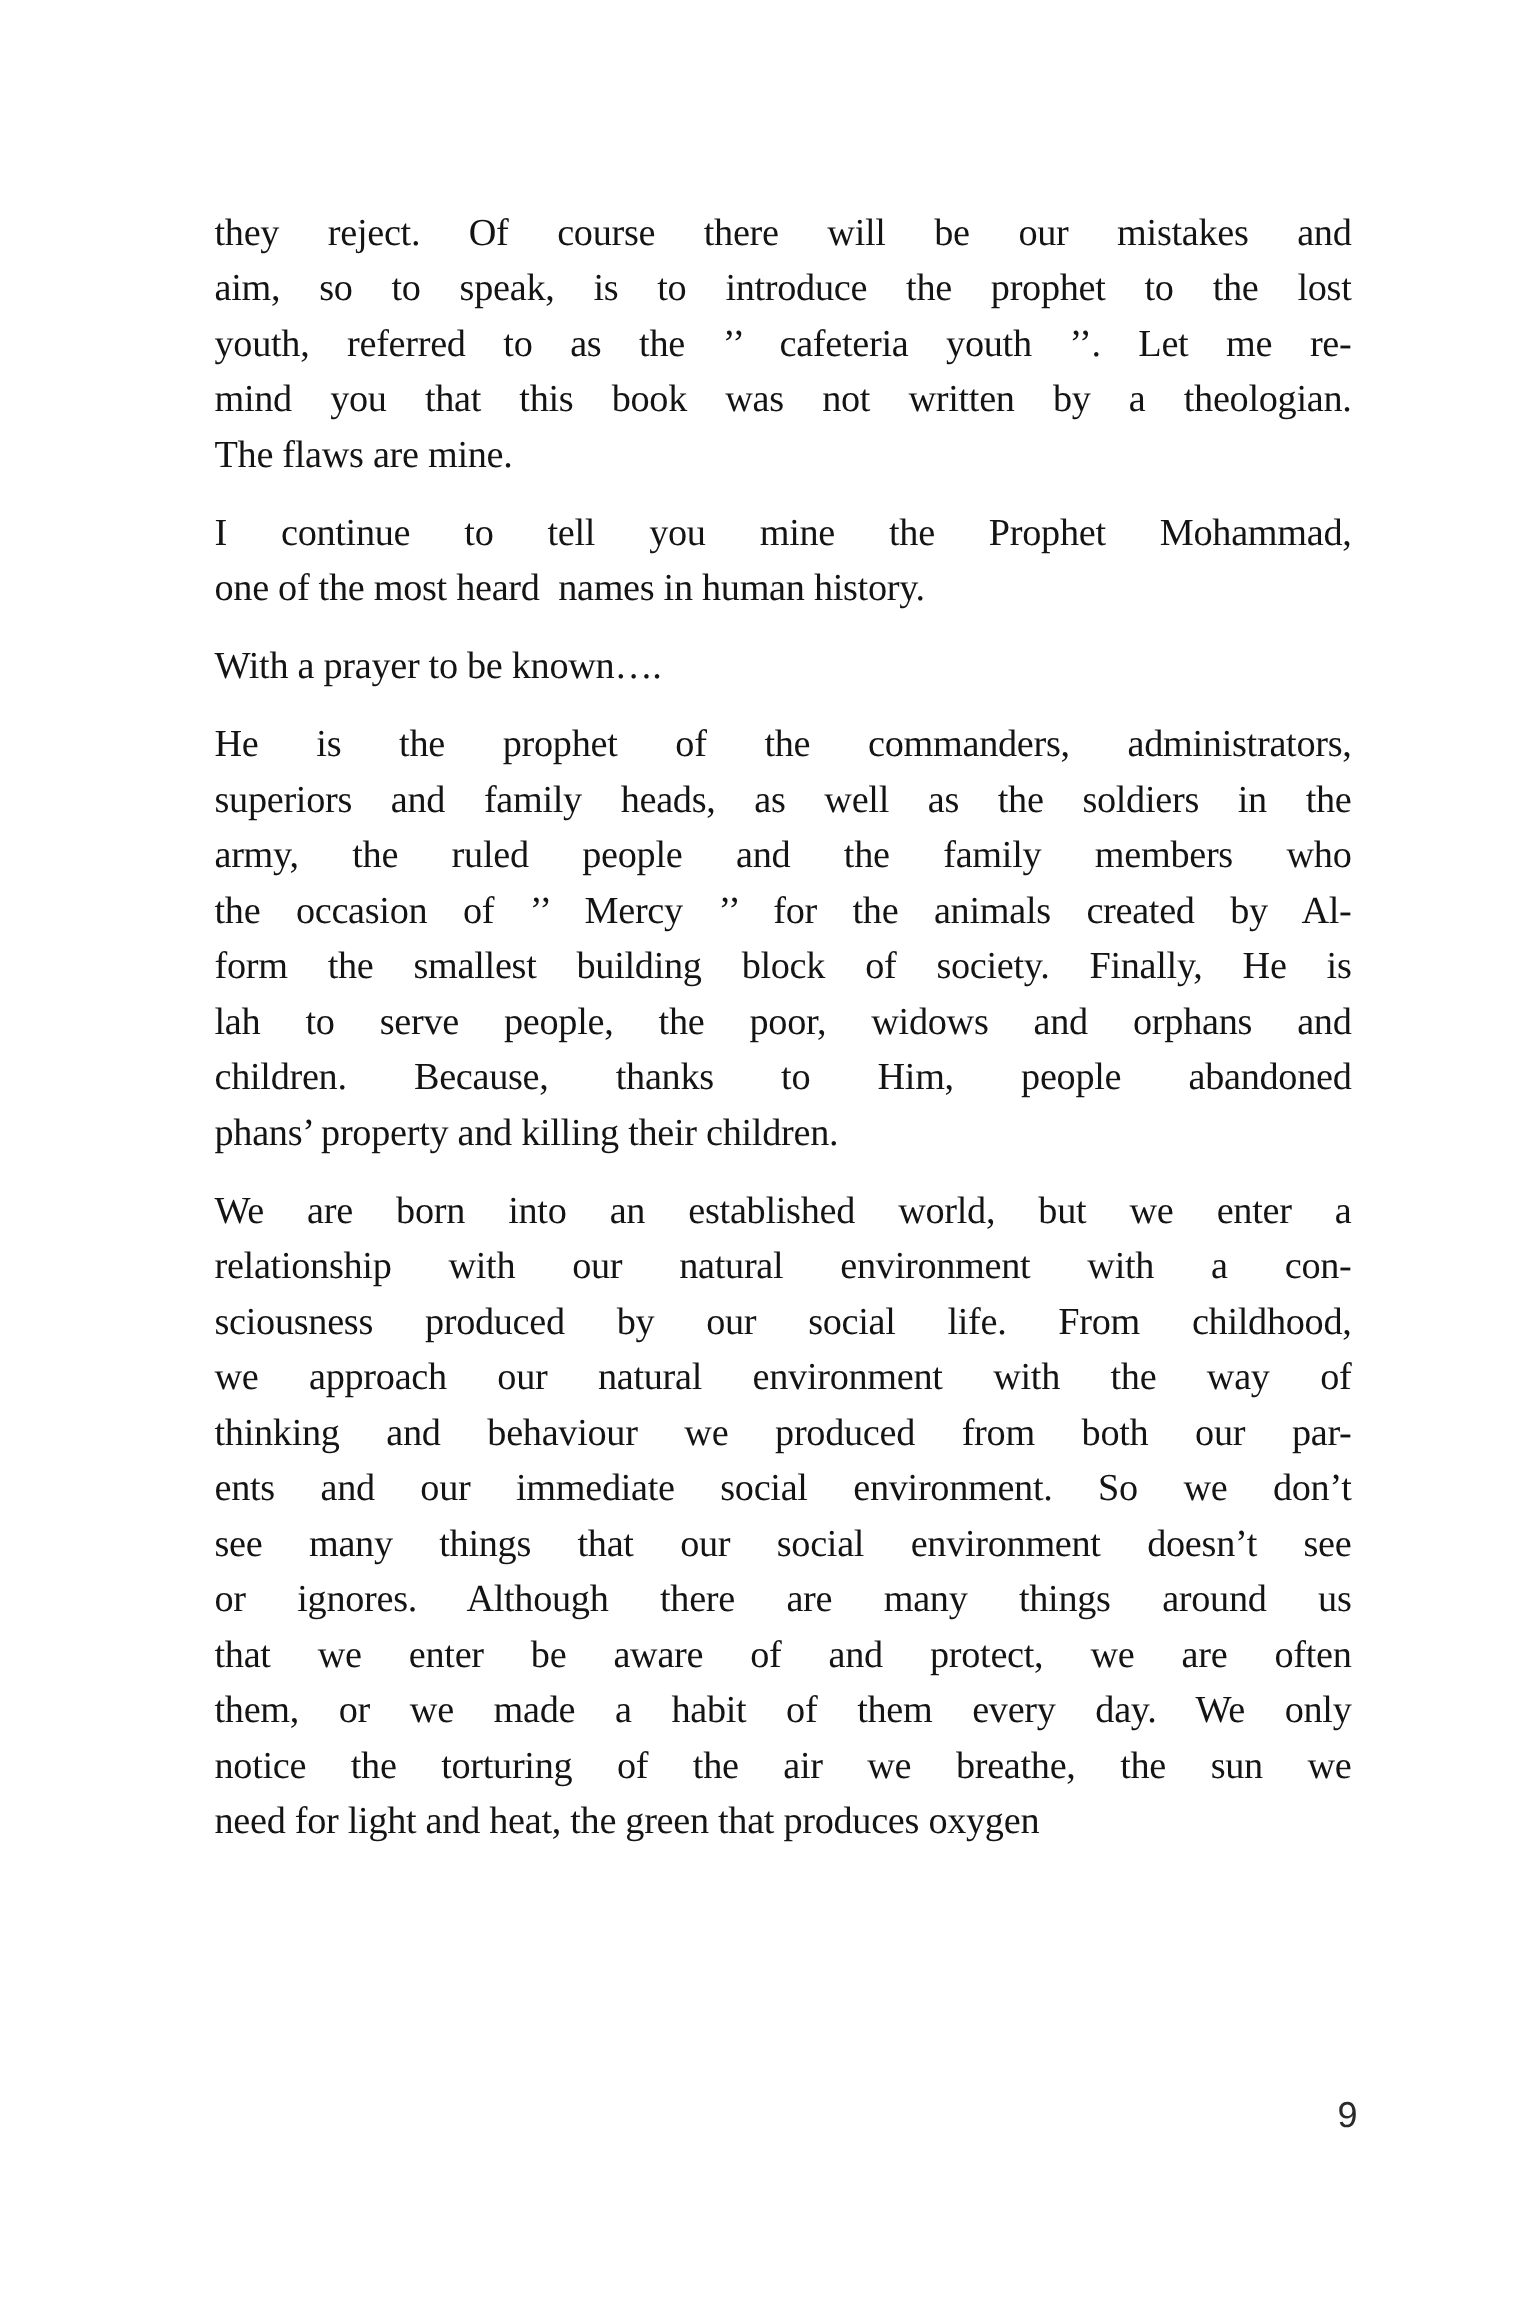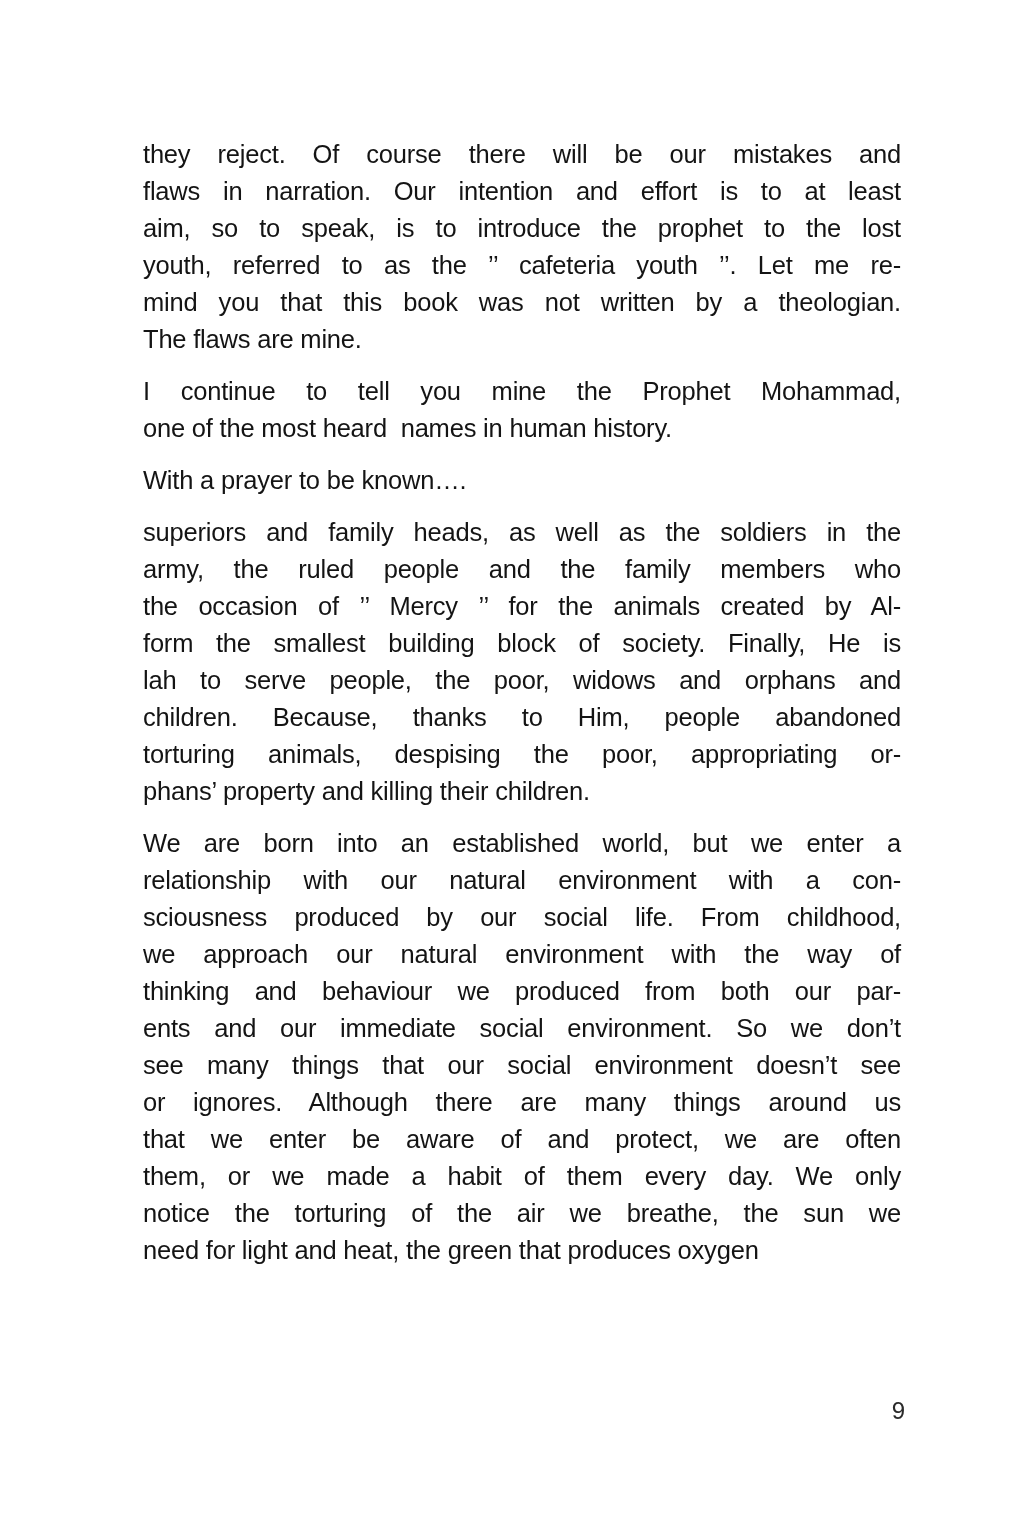--- a/index.html
+++ b/index.html
@@ -21,20 +21,21 @@
     top: 136px;
     width: 758px;
     color: #141414;
     font-size: 25.5px;
     line-height: 37px;
     letter-spacing: -0.2px;
   }
   .text-block p {
     margin: 0 0 15px 0;
     padding: 0;
+    font-family: Liberation Serif, serif;
   }
   .line {
     display: block;
     text-align: justify;
     text-align-last: justify;
     white-space: pre-wrap;
   }
   .line.last {
     text-align: left;
     text-align-last: left;
@@ -50,41 +51,40 @@
     line-height: 30px;
   }
 </style>
 </head>
 <body>
 
 <div class="page">
   <div class="text-block">
       <p>
         <span class="line">they reject. Of course there will be our mistakes and</span>
-        <span class="line">flaws in narration. Our intention and effort is to at least</span>
         <span class="line">aim, so to speak, is to introduce the prophet to the lost</span>
         <span class="line">youth, referred to as the ’’ cafeteria youth ’’. Let me re-</span>
         <span class="line">mind you that this book was not written by a theologian.</span>
         <span class="line last">The flaws are mine.</span>
       </p>
       <p>
         <span class="line">I continue to tell you mine the Prophet Mohammad,</span>
         <span class="line last">one of the most heard  names in human history.</span>
       </p>
       <p>
         <span class="line last">With a prayer to be known….</span>
       </p>
       <p>
+        <span class="line">He is the prophet of the commanders, administrators,</span>
         <span class="line">superiors and family heads, as well as the soldiers in the</span>
         <span class="line">army, the ruled people and the family members who</span>
         <span class="line">the occasion of ’’ Mercy ’’ for the animals created by Al-</span>
         <span class="line">form the smallest building block of society. Finally, He is</span>
         <span class="line">lah to serve people, the poor, widows and orphans and</span>
         <span class="line">children. Because, thanks to Him, people abandoned</span>
-        <span class="line">torturing animals, despising the poor, appropriating or-</span>
         <span class="line last">phans’ property and killing their children.</span>
       </p>
       <p>
         <span class="line">We are born into an established world, but we enter a</span>
         <span class="line">relationship with our natural environment with a con-</span>
         <span class="line">sciousness produced by our social life. From childhood,</span>
         <span class="line">we approach our natural environment with the way of</span>
         <span class="line">thinking and behaviour we produced from both our par-</span>
         <span class="line">ents and our immediate social environment. So we don’t</span>
         <span class="line">see many things that our social environment doesn’t see</span>

